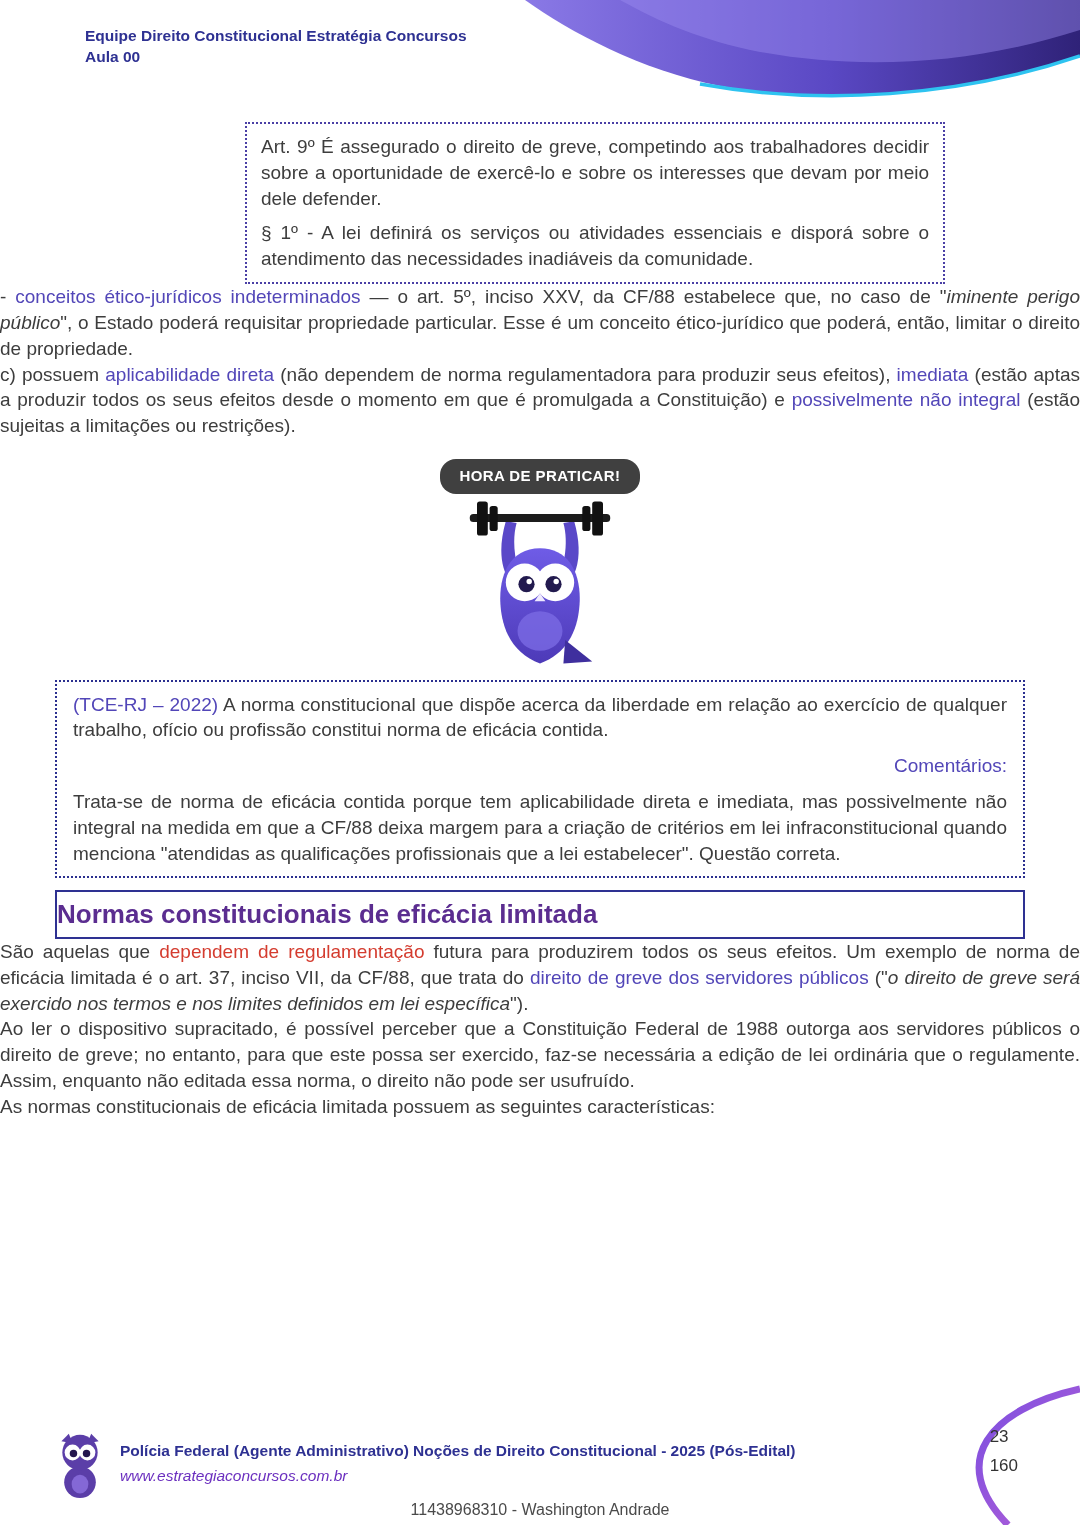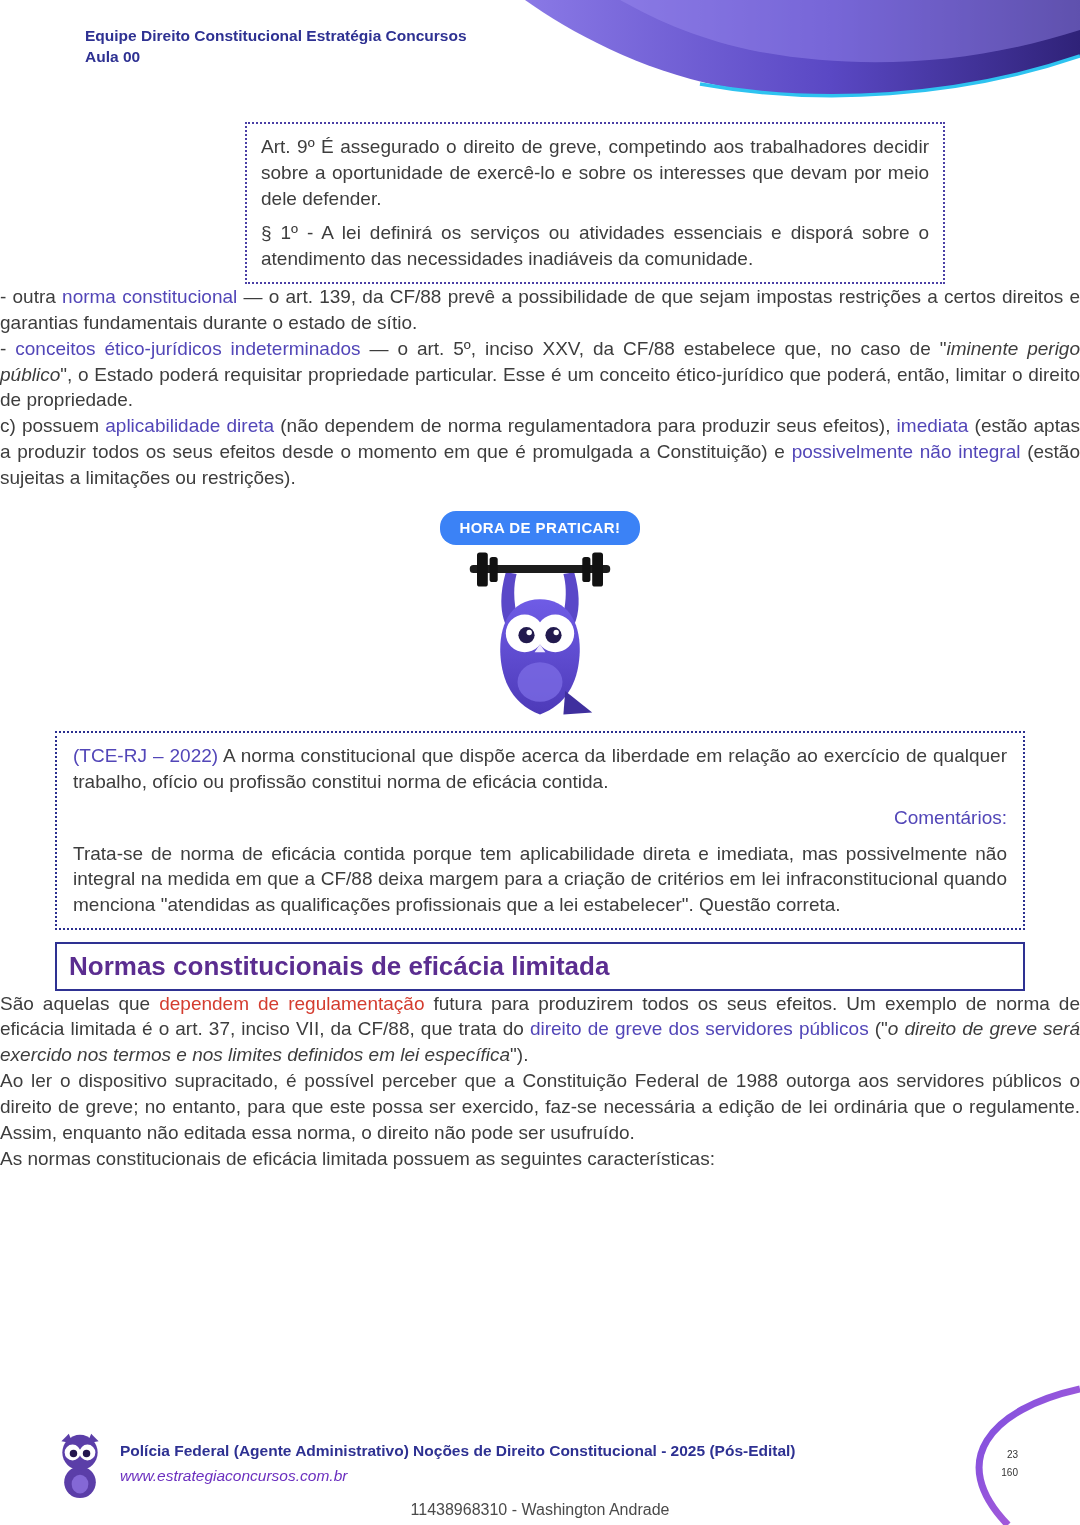--- a/index.html
+++ b/index.html
@@ -15,44 +15,44 @@
   .content p{margin:0;text-align:justify}
   .lawbox{
     box-sizing:border-box;margin-left:245px;width:700px;
     border:2px dotted #4a3fa5;padding:10px 14px;
   }
   .lawbox p + p{margin-top:9px}
   .bullet{margin:14px 68px 0 180px}
   .item-c{margin:16px 64px 0 115px}
   .badge-wrap{text-align:center;margin-top:20px}
   .badge{
-    display:inline-block;background:#3b82f6;color:#fff;font-weight:bold;
+    display:inline-block;background:#404040;color:#fff;font-weight:bold;
     font-size:15px;letter-spacing:.4px;padding:7px 20px;border-radius:16px;text-align:center;
   }
   .owl-wrap{text-align:center;margin-top:2px;height:172px}
   .qbox{
     box-sizing:border-box;margin:12px 55px 0;border:2px dotted #2b2f8f;
     padding:10px 16px;
   }
   .qbox .comments-label{margin-top:10px;color:#5246b8;text-align:right}
   .qbox .comment{margin-top:10px}
   .heading-box{
     box-sizing:border-box;margin:12px 55px 0;border:2px solid #2e3192;
-    padding:6px 12px;
+    padding:6px 0;
   }
   .heading-box h2{margin:0;font-size:26px;line-height:1.25;color:#5b2d90;font-weight:bold}
   .para{margin:14px 64px 0 65px}
   .sg-accent{color:#5246b8}
   .sg-red{color:#d43c2f}
   .sg-italic{font-style:italic}
   .footer-owl{position:absolute;left:52px;bottom:26px;z-index:2}
   .footer-text{position:absolute;left:120px;bottom:40px;z-index:2}
   .footer-course{color:#2e3192;font-weight:bold;font-size:15.5px}
   .footer-site{color:#6b2fbf;font-weight:normal;font-style:italic;font-size:15.5px;margin-top:7px;cursor:pointer}
-  .footer-pages{position:absolute;right:62px;bottom:44px;z-index:2;text-align:right;font-size:10px;color:#333;line-height:1.75}
+  .footer-pages{position:absolute;right:62px;bottom:44px;z-index:2;text-align:left;font-size:17px;color:#333;line-height:1.75}
   .swoosh{position:absolute;right:0;bottom:0;width:230px;height:150px;z-index:1}
   .watermark{position:absolute;bottom:6px;left:0;width:100%;text-align:center;color:#4a4a4a;font-size:16px;z-index:2}
 </style>
 </head>
 <body>
 
 <svg class="wave" viewBox="0 0 1080 115" preserveAspectRatio="none">
   <defs>
     <linearGradient id="wg1" x1="0" y1="0" x2="1" y2="0">
       <stop offset="0" stop-color="#8a79e6"></stop>
@@ -70,21 +70,20 @@
   <div class="lesson">Aula 00</div>
 </div>
 
 <div class="content">
 
   <div class="lawbox">
     <p><span>Art. 9º É assegurado o direito de greve, competindo aos trabalhadores decidir sobre a oportunidade de exercê-lo e sobre os interesses que devam por meio dele defender.</span></p>
     <p><span>§ 1º - A lei definirá os serviços ou atividades essenciais e disporá sobre o atendimento das necessidades inadiáveis da comunidade.</span></p>
   </div>
 
-  <p class="bullet"><span>- outra </span><span class="sg-accent">norma constitucional</span><span> — o art. 139, da CF/88 prevê a possibilidade de que sejam impostas restrições a certos direitos e garantias fundamentais durante o estado de sítio.</span></p>
   <p class="bullet"><span>- </span><span class="sg-accent">conceitos ético-jurídicos indeterminados</span><span> — o art. 5º, inciso XXV, da CF/88 estabelece que, no caso de "</span><span class="sg-italic">iminente perigo público</span><span>", o Estado poderá requisitar propriedade particular. Esse é um conceito ético-jurídico que poderá, então, limitar o direito de propriedade.</span></p>
 
   <p class="item-c"><span>c) possuem </span><span class="sg-accent">aplicabilidade direta</span><span> (não dependem de norma regulamentadora para produzir seus efeitos), </span><span class="sg-accent">imediata</span><span> (estão aptas a produzir todos os seus efeitos desde o momento em que é promulgada a Constituição) e </span><span class="sg-accent">possivelmente não integral</span><span> (estão sujeitas a limitações ou restrições).</span></p>
 
   <div class="badge-wrap">
     <span class="badge">HORA DE PRATICAR!</span>
   </div>
 
   <div class="owl-wrap">
     <svg viewBox="0 0 180 190" width="162" height="171">

